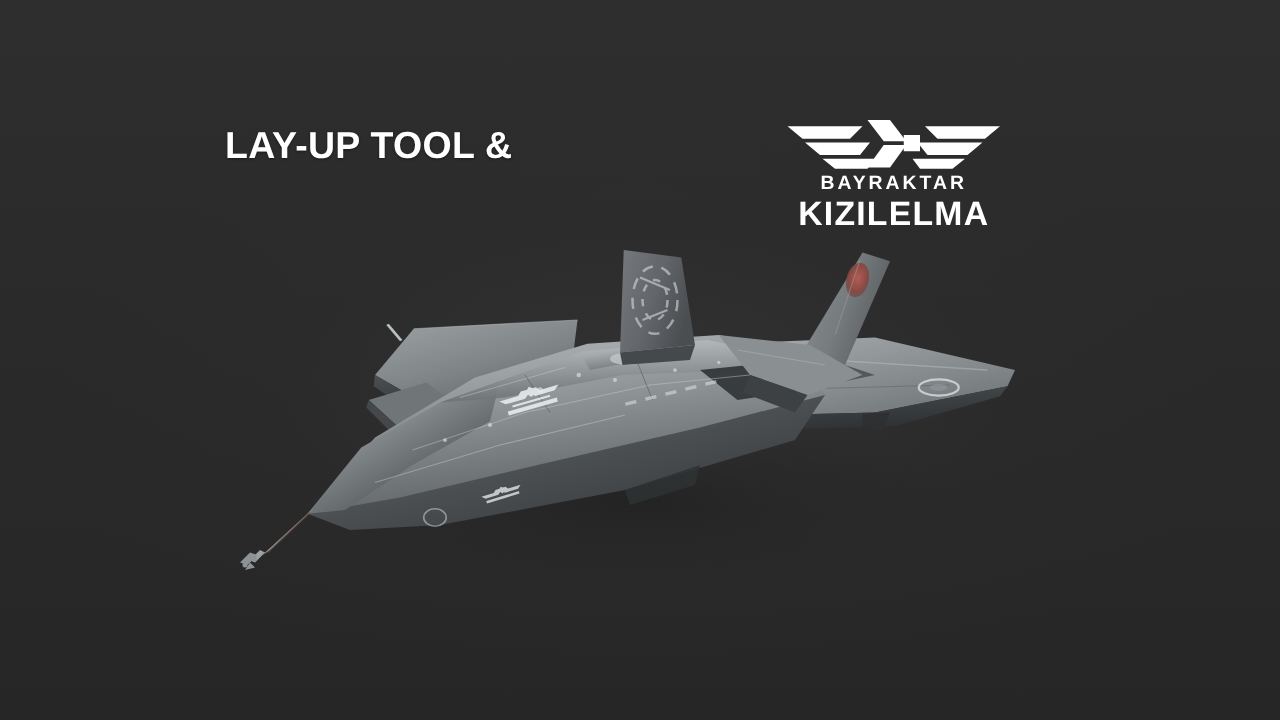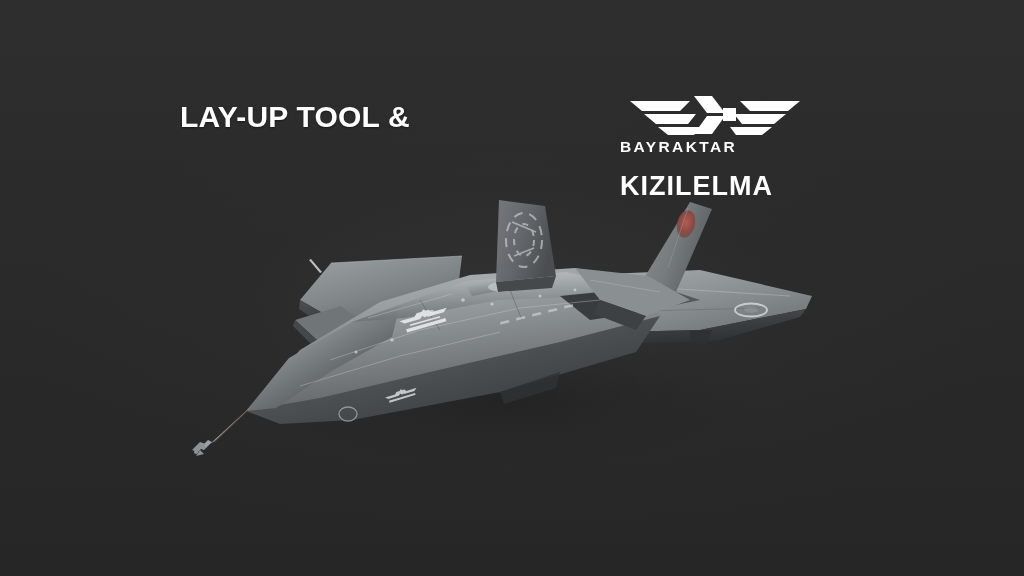--- a/index.html
+++ b/index.html
@@ -44,37 +44,37 @@
     white-space: nowrap;
     text-shadow: 0 1px 2px rgba(0,0,0,0.45);
   }
 
   
   .logo-block {
     position: absolute;
     left: 620px;
     top: 92px;
     width: 190px;
-    text-align: left;
+    text-align: center;
     color: #ffffff;
   }
   .logo-emblem { display: block; margin: 0 auto; }
   .logo-brand {
     font-size: 15.5px;
     font-weight: bold;
     letter-spacing: 2.4px;
     margin-top: 1px;
     line-height: 1;
   }
   .logo-model {
     font-size: 27px;
     font-weight: bold;
     letter-spacing: 1.0px;
     line-height: 1.05;
-    margin-top: 17px;
+    margin-top: 2px;
   }
 
   
   .aircraft-stage {
     position: absolute;
     left: 0;
     top: 0;
     width: 1024px;
     height: 576px;
     pointer-events: none;

